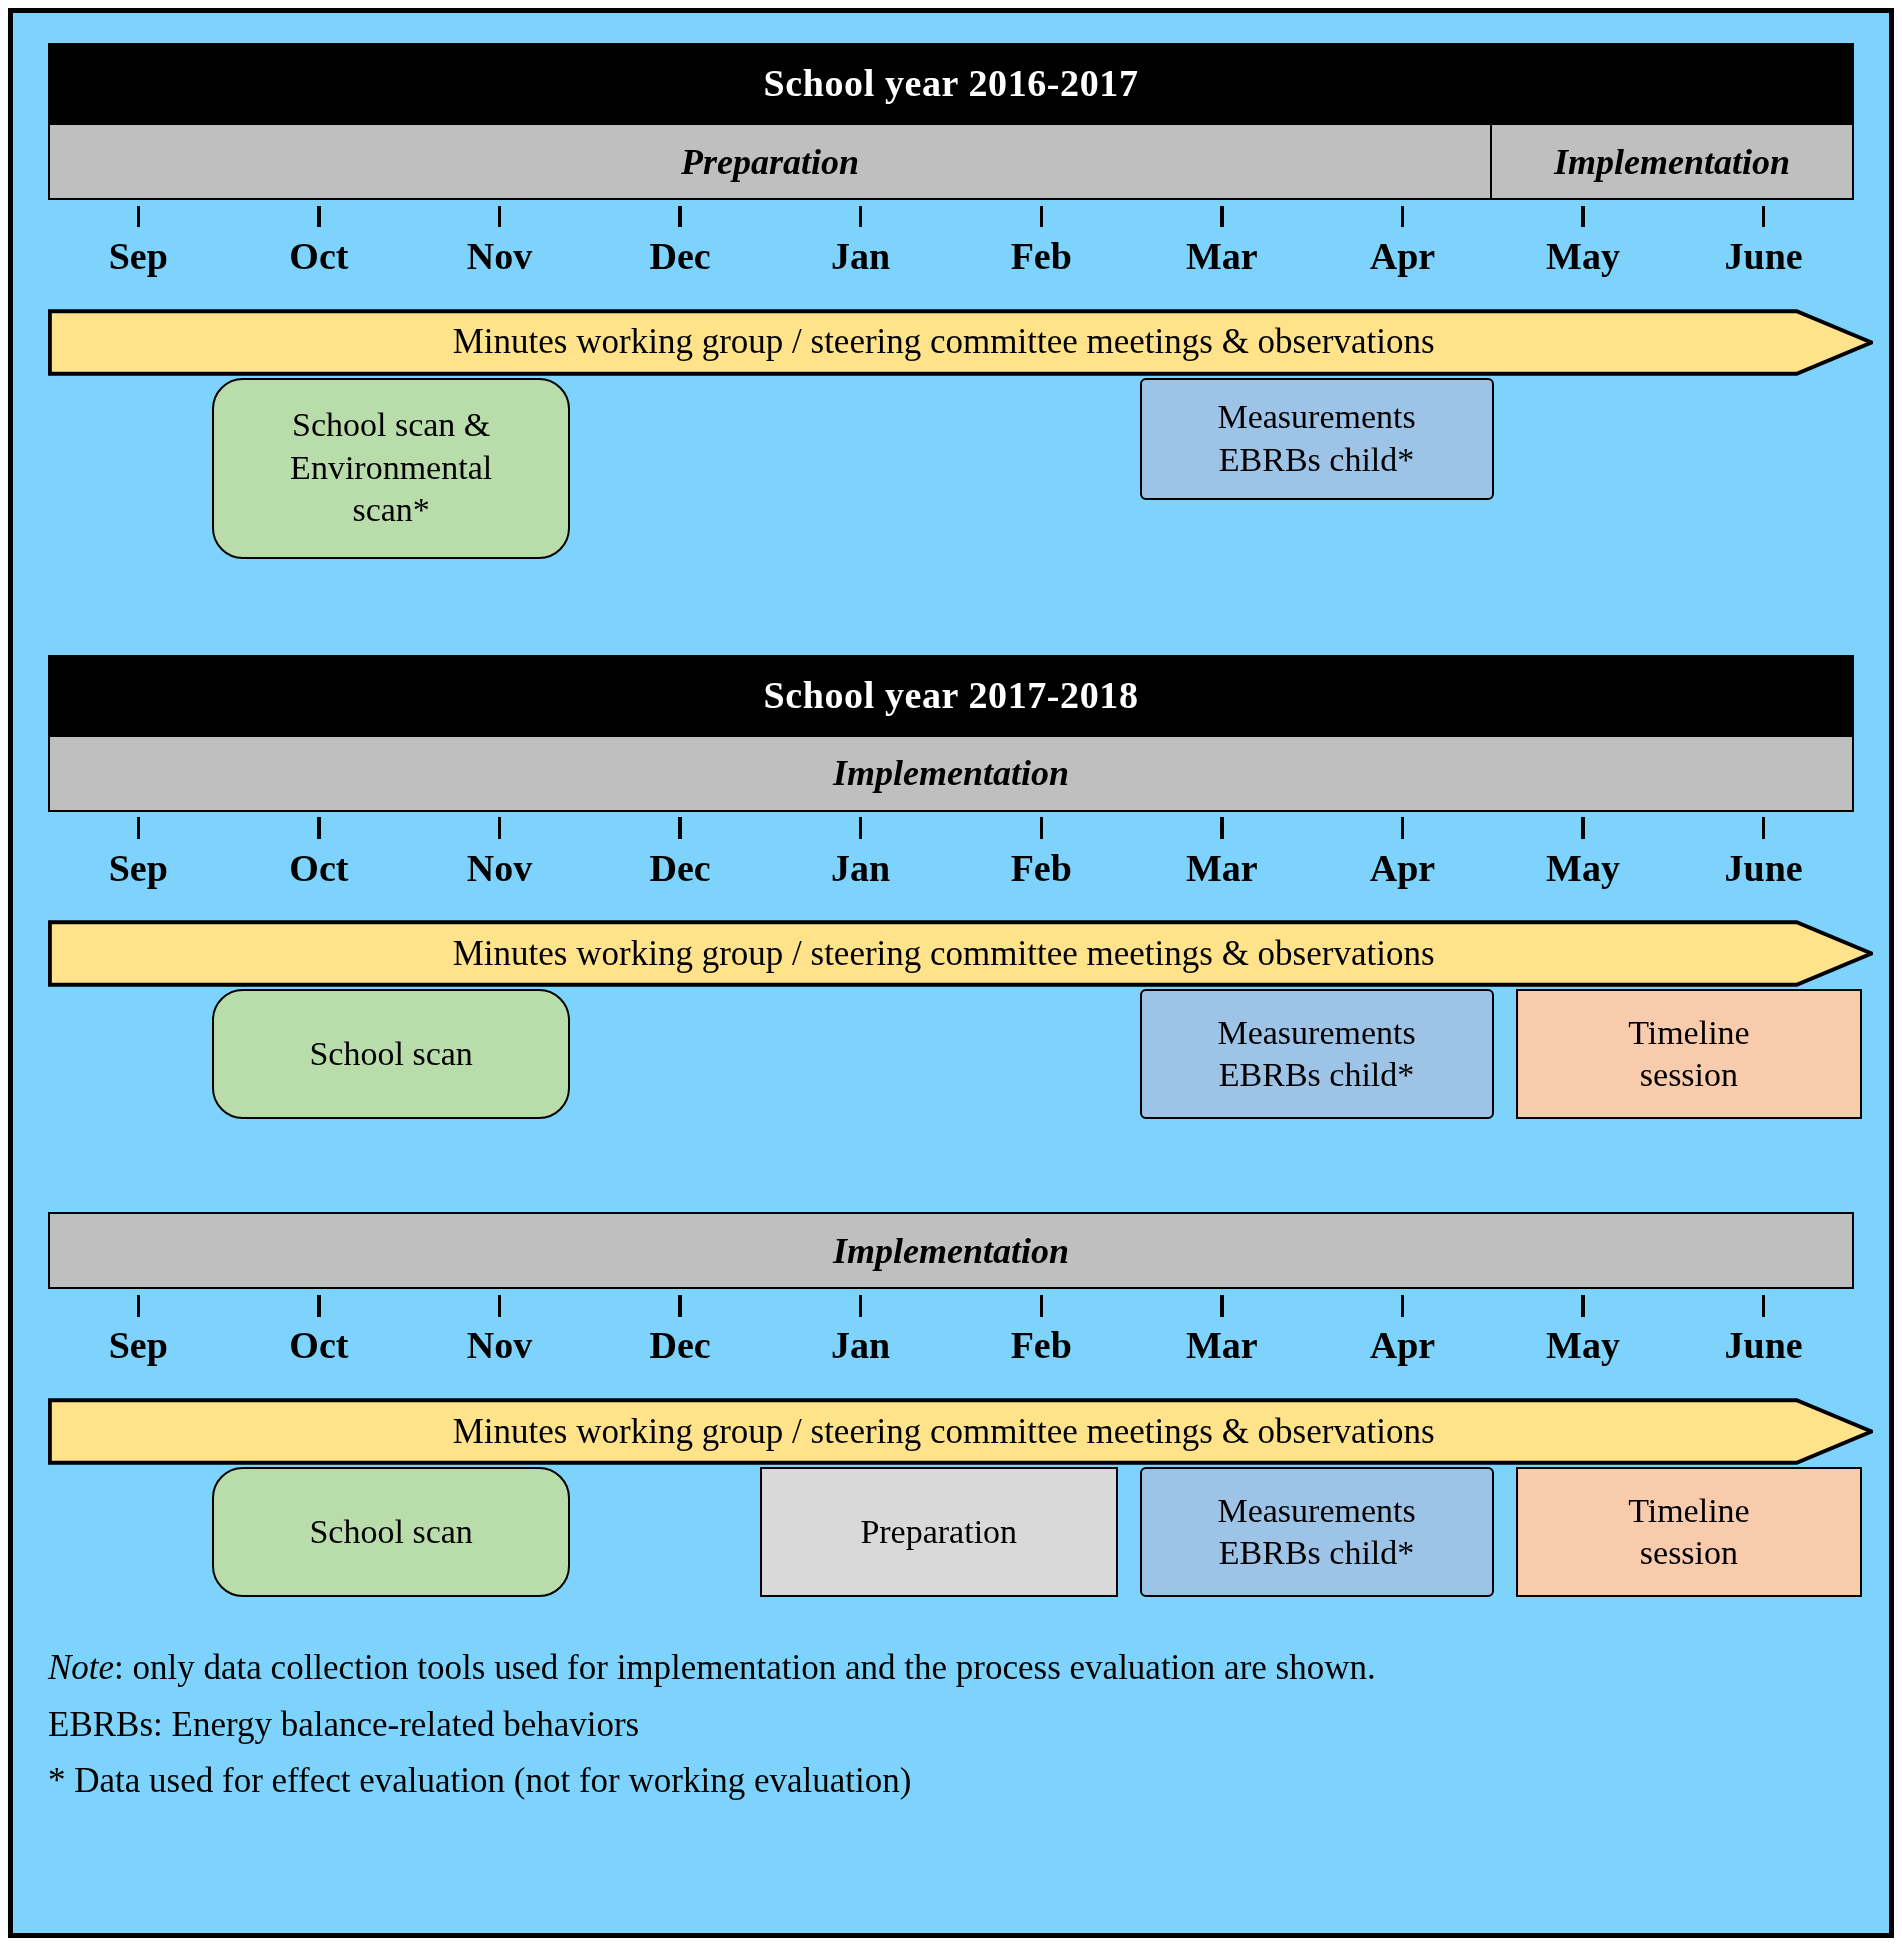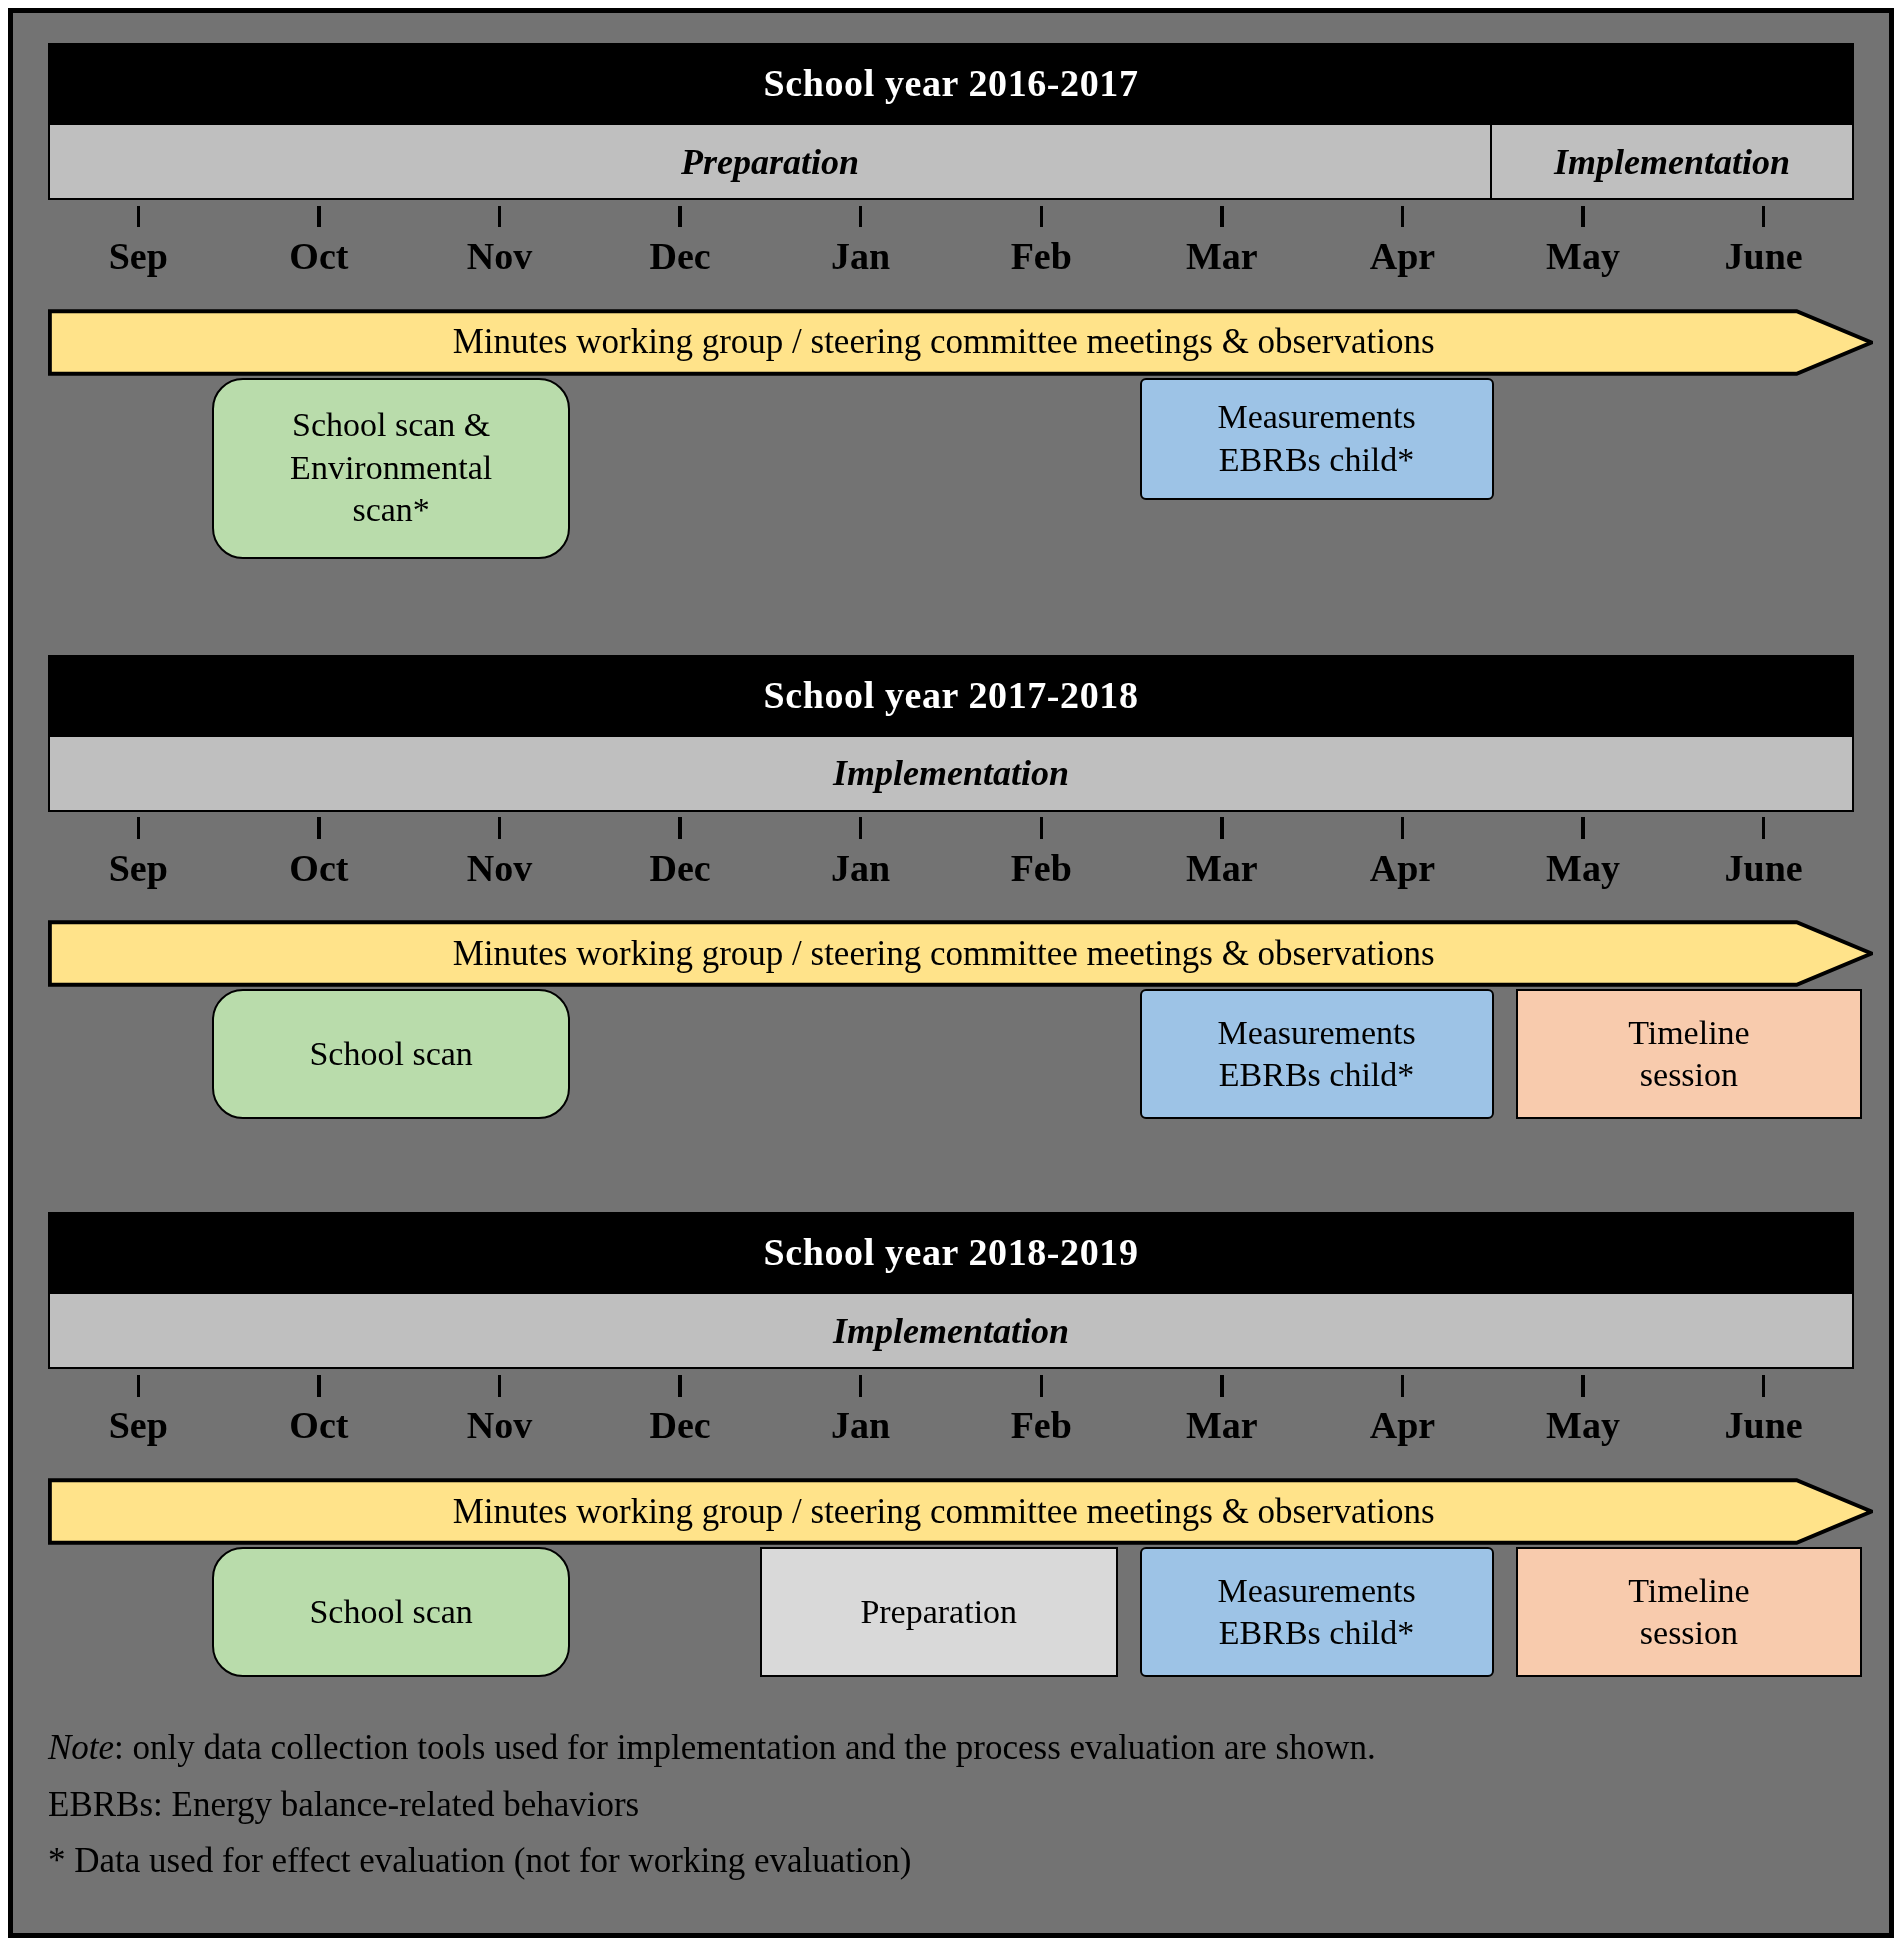--- a/index.html
+++ b/index.html
@@ -2,21 +2,21 @@
 <html style="font-size:9px"><head>
 <meta charset="utf-8">
 <style>
   html,body{margin:0;padding:0;background:#ffffff;}
   body{
     width:1902px;height:1946px;position:relative;overflow:hidden;
     font-family:"Liberation Serif","DejaVu Serif",serif;color:#000;
   }
   .frame{
     position:absolute;left:8px;top:8px;right:8px;bottom:8px;
-    border:5.7px solid #000;background:#737373;box-sizing:border-box;
+    border:5.7px solid #000;background:#7dd3fc;box-sizing:border-box;
     padding:30px 35px 13px 35px;
   }
   .section{margin-bottom:81px;}
   .section.last{margin-bottom:23px;}
 
   .title-bar{
     height:80px;background:#000;color:#fff;
     display:flex;align-items:center;justify-content:center;
     font-size:38px;font-weight:bold;letter-spacing:0.6px;
   }
@@ -192,21 +192,20 @@
     <div class="acts acts-2">
       <div class="act c-green pos-green h-std">School scan</div>
       <div class="act c-blue pos-blue h-std">Measurements
 EBRBs child*</div>
       <div class="act c-orange pos-orange h-std">Timeline
 session</div>
     </div>
   </div>
 
   <div class="section last">
-    <div class="title-bar">School year 2018-2019</div>
     <div class="phase-bar">
       <div class="phase-cell flex10">Implementation</div>
     </div>
     <div class="months">
       <div class="month">
           <div class="tick"></div>
           <div class="month-label">Sep</div>
         </div>
       <div class="month">
           <div class="tick"></div>

